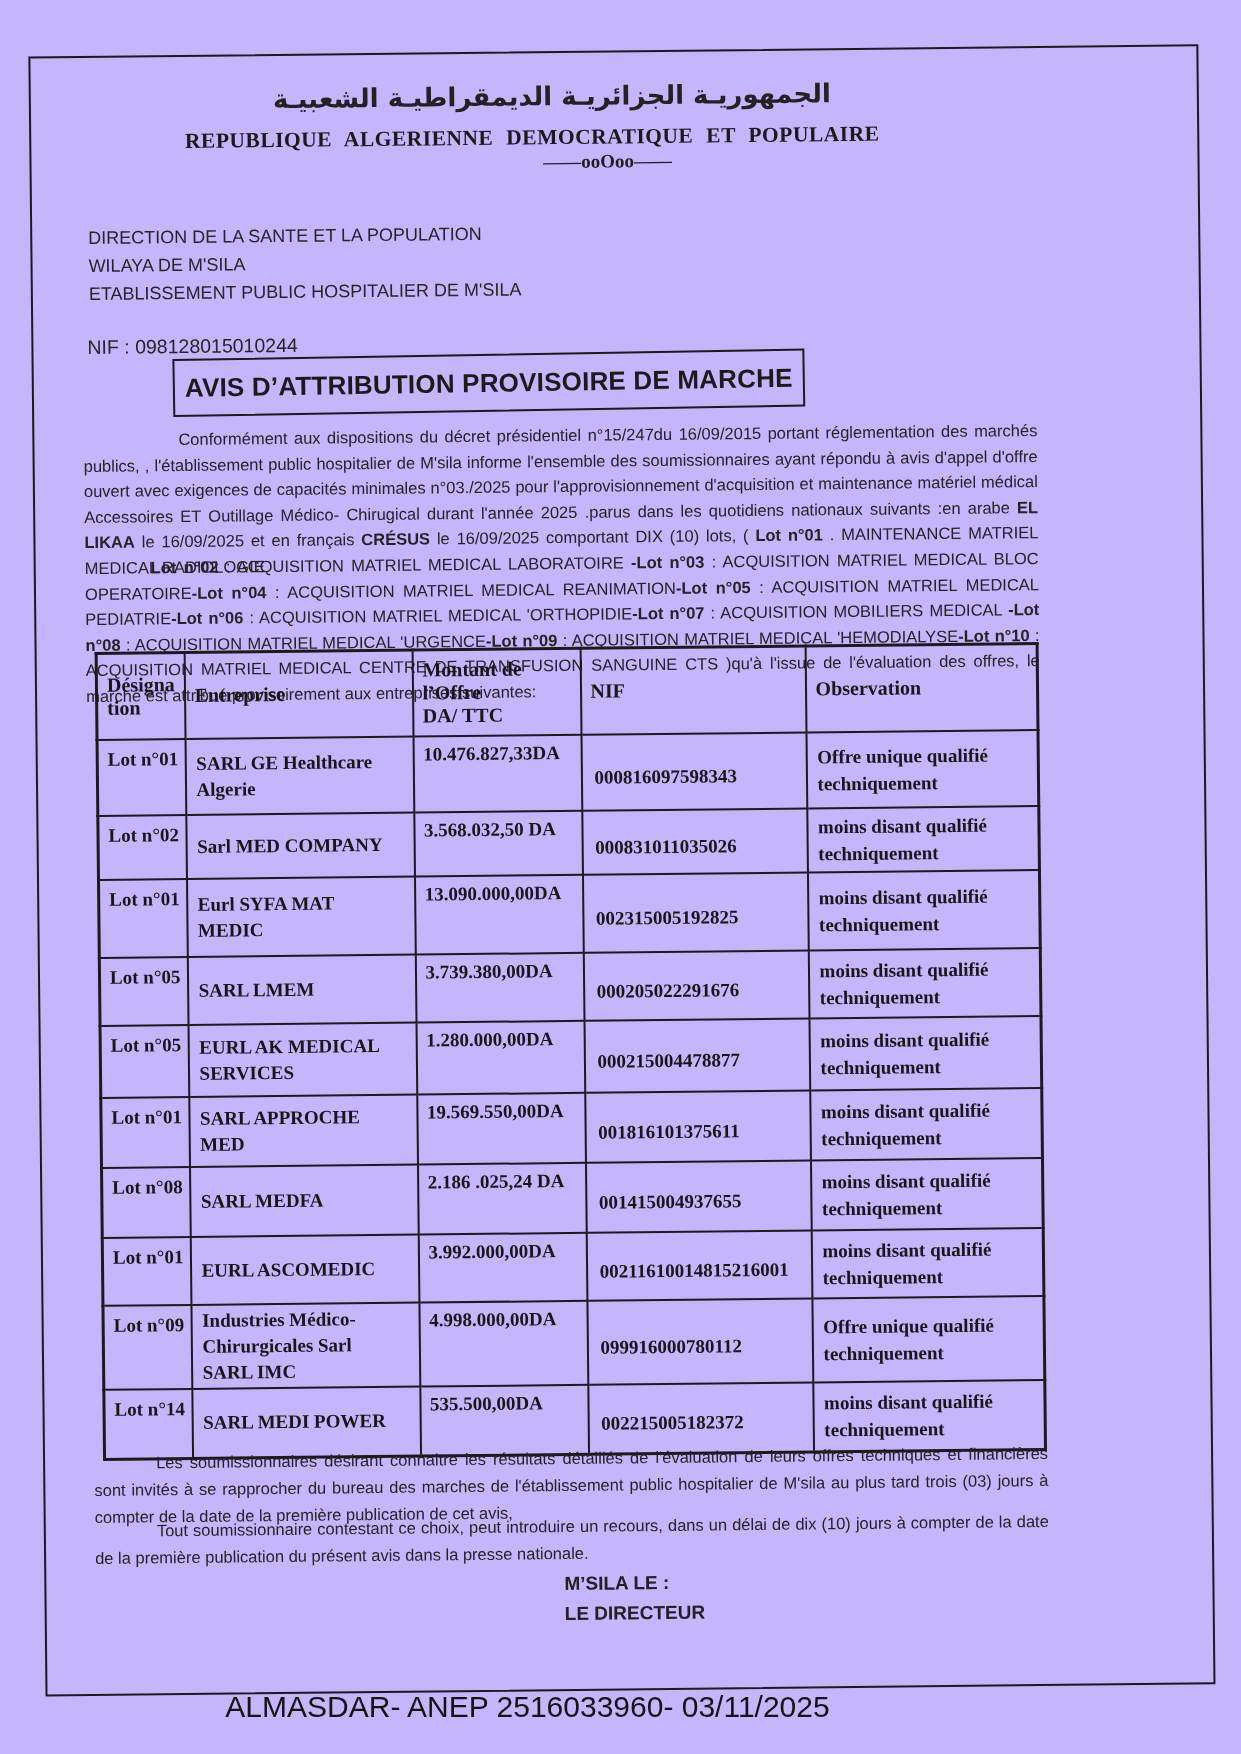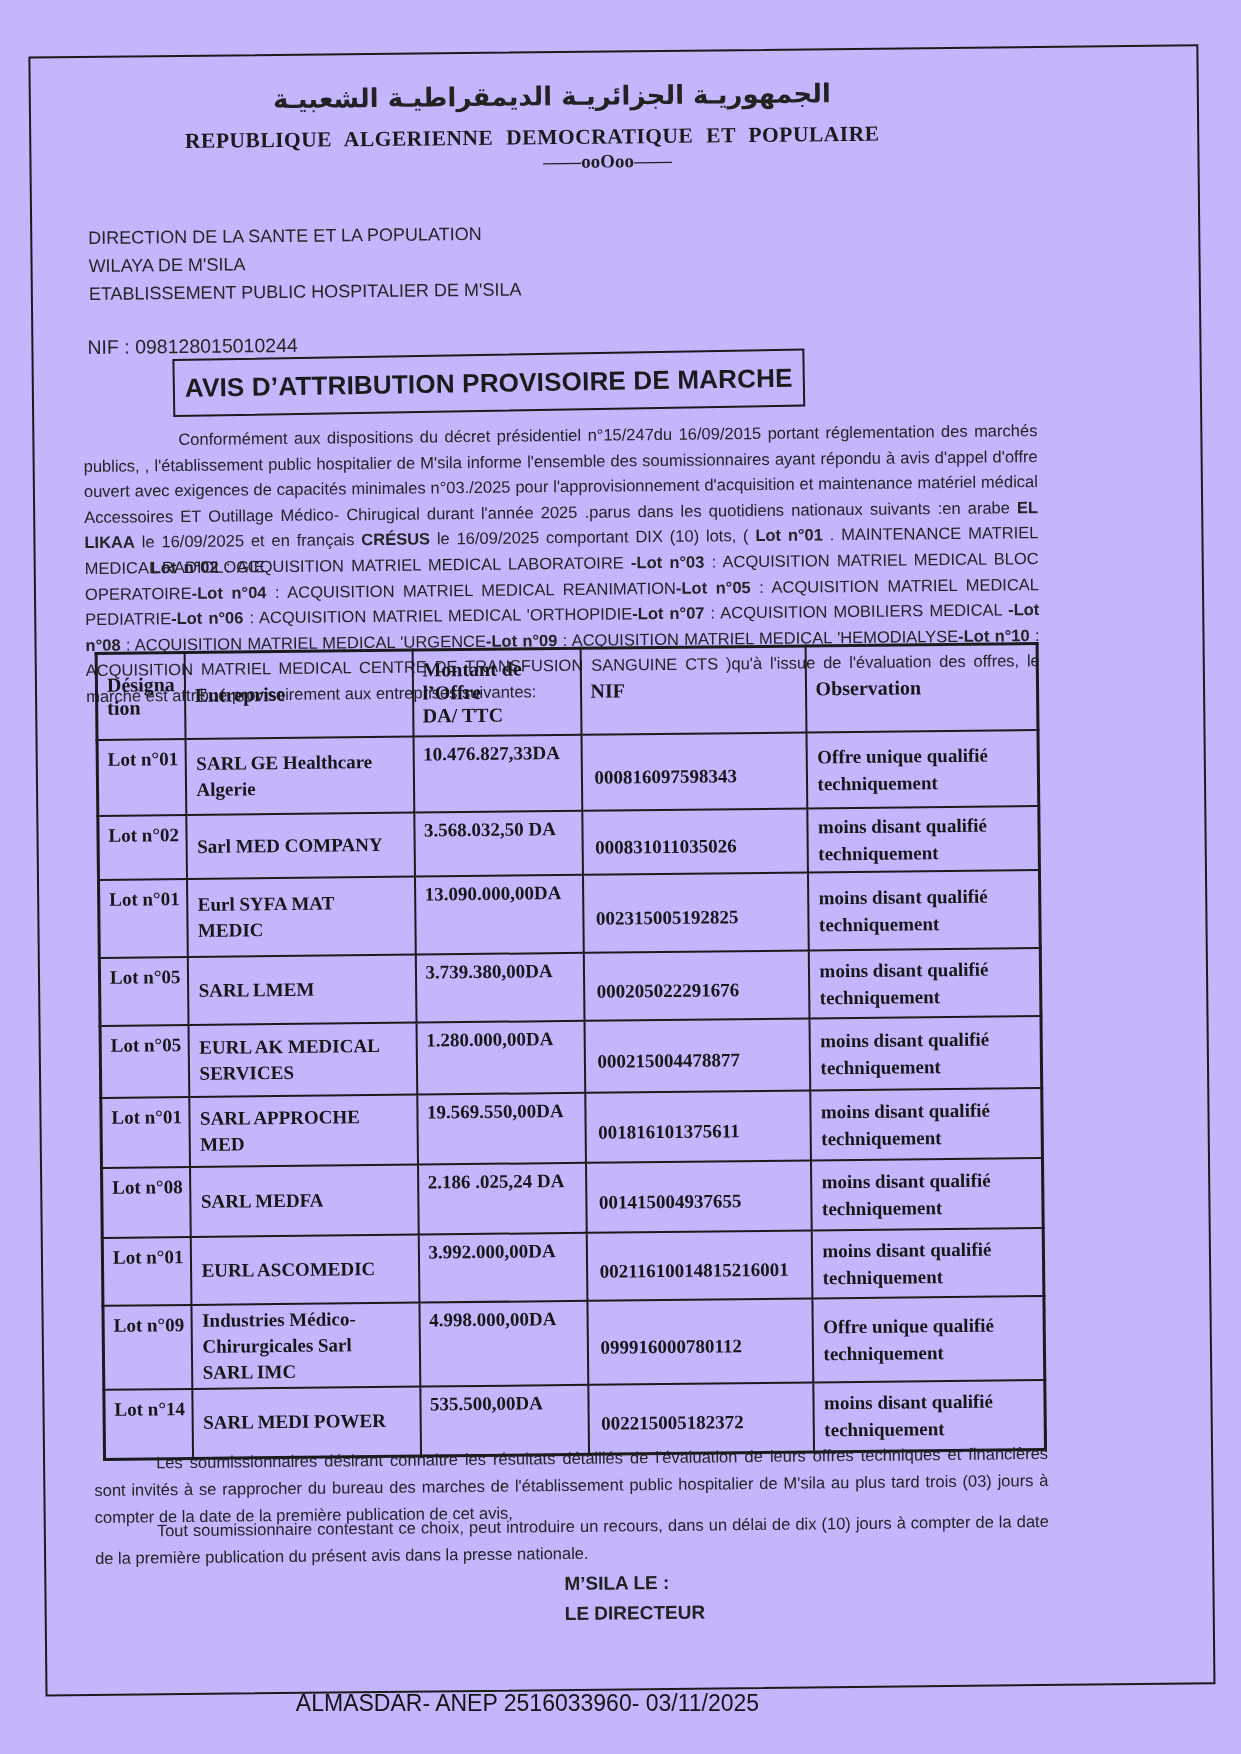--- a/index.html
+++ b/index.html
@@ -44,21 +44,21 @@
   td.col-designation{font-size:19px;vertical-align:top;padding:8px 2px 0 9px;}
   td.col-entreprise{font-size:19px;vertical-align:middle;padding:2px 24px 2px 10px;line-height:26px;}
   td.col-montant{font-size:19px;vertical-align:top;padding:6px 2px 0 9px;}
   td.col-nif{font-size:19px;vertical-align:middle;padding:10px 2px 0 12px;}
   td.col-observation{font-size:19px;vertical-align:middle;padding:2px 6px 2px 10px;line-height:27px;}
   #closing-p1{top:1450px;text-indent:62px;line-height:27px;}
   #closing-p2{top:1518px;text-indent:62px;line-height:27px;}
   .signature{position:absolute;left:557px;top:1574px;font-size:19px;font-weight:bold;
          line-height:30px;color:#222;}
   .footer{position:absolute;left:0;top:1690px;width:1055px;text-align:center;
-         font-size:23px;color:#141414;}
+         font-size:30px;color:#141414;}
 </style>
 </head>
 <body>
 
 <div class="page">
   <div class="tilt">
 
     <div class="frame"></div>
 
     <div class="arabic-title">الجمهوريـة الجزائريـة الديمقراطيـة الشعبيـة</div>

